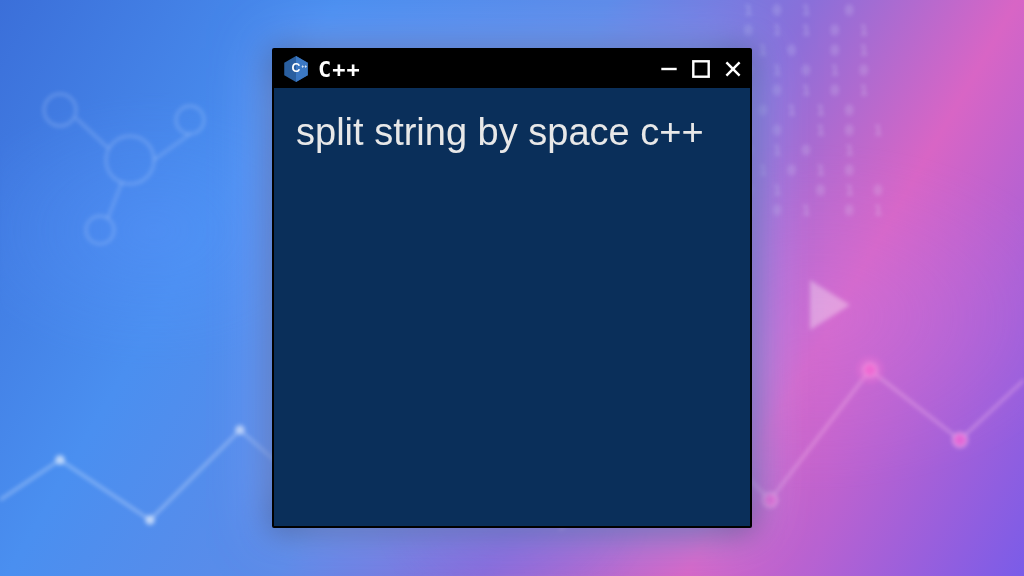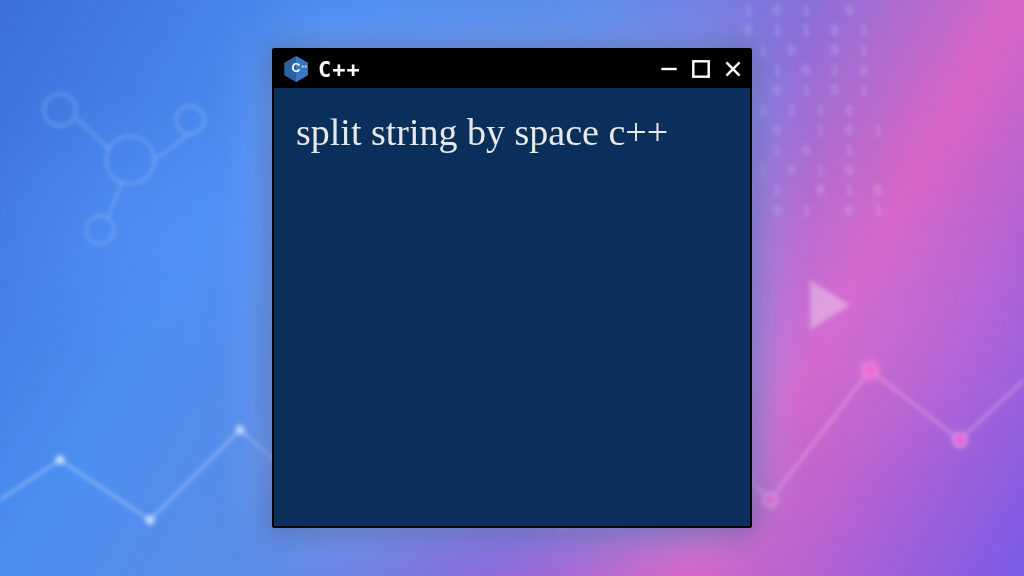--- a/index.html
+++ b/index.html
@@ -117,21 +117,21 @@
     .win-btn svg { stroke: #fff; stroke-width: 2.2; fill: none; }
 
     .body {
       flex: 1;
       padding: 20px 22px;
     }
     .code-text {
       color: #e8e8e8;
       font-size: 38px;
       line-height: 1.3;
-      font-family: Liberation Serif, serif;
+      font-family: Liberation Sans, sans-serif;
       white-space: pre-wrap;
       word-break: break-word;
     }
   </style>
 </head>
 <body>
 
 <div class="bg-overlay">
   <div class="cloud"></div>
   <div class="digits">1 0 1  0

